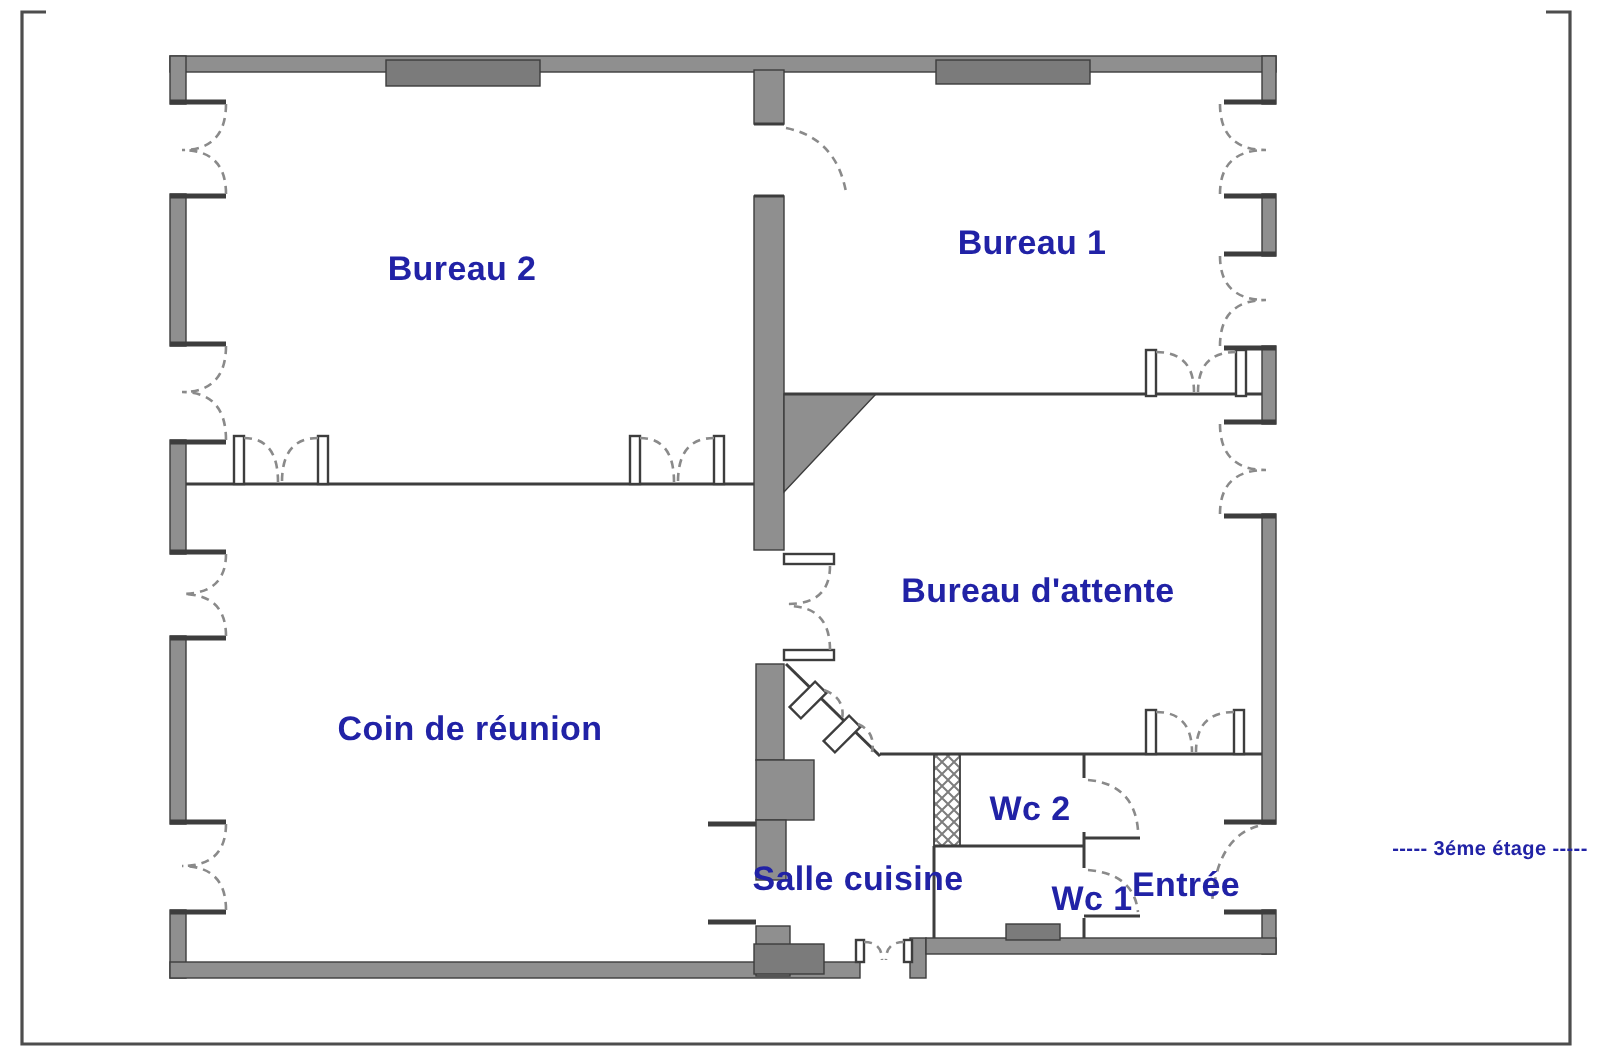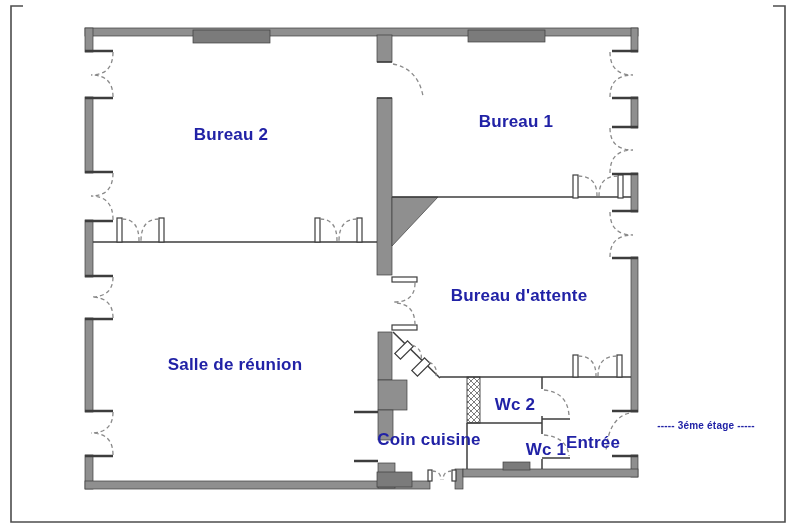--- a/index.html
+++ b/index.html
@@ -10,21 +10,21 @@
   .wall-dark{fill:var(--wall_dark);stroke:var(--line);stroke-width:.7;}
   .thin{stroke:var(--line);stroke-width:1.5;fill:none;}
   .cap{stroke:var(--line);stroke-width:2.6;fill:none;}
   .arc{stroke:var(--arc);stroke-width:1.3;fill:none;stroke-dasharray:4 3;}
   .jamb{fill:#ffffff;stroke:var(--line);stroke-width:1.2;}
   .frame{stroke:var(--frame);stroke-width:1.6;fill:none;}
   .hatchrect{fill:url(#hatch);stroke:var(--line);stroke-width:.9;}
   .plan-label{position:absolute;transform:translate(-50%,-50%);
       font-weight:bold;font-size:17px;letter-spacing:.2px;
       color:var(--label,#2122a6);white-space:nowrap;}
-  .plan-label.small{font-size:10px;}
+  .plan-label.small{font-size:10px;margin-left:39px;}
 </style>
 </head>
 <body>
 
 <div id="screen">
 
   <svg id="plan-svg" width="800" height="530" viewBox="0 0 800 530">
     <defs>
       <pattern id="hatch" width="6" height="6" patternUnits="userSpaceOnUse">
         <path d="M0,0 L6,6 M6,0 L0,6" stroke="#7d7d7d" stroke-width="1" fill="none"></path>
@@ -143,20 +143,20 @@
     <g>
       <rect class="jamb" x="-9" y="-4" width="18" height="8" transform="translate(404,350) rotate(-45)"></rect>
       <rect class="jamb" x="-9" y="-4" width="18" height="8" transform="translate(421,367) rotate(-45)"></rect>
       <path class="arc" d="M412,345 Q423,349 421,360 M429,362 Q438,366 436,376"></path>
     </g>
   </svg>
 
   <div class="plan-label" style="left:231px;top:135px">Bureau 2</div>
   <div class="plan-label" style="left:516px;top:122px">Bureau 1</div>
   <div class="plan-label" style="left:519px;top:296px">Bureau d'attente</div>
-  <div class="plan-label" style="left:235px;top:365px">Salle de réunion</div>
-  <div class="plan-label" style="left:429px;top:440px">Coin cuisine</div>
+  <div class="plan-label" style="left:235px;top:365px">Coin de réunion</div>
+  <div class="plan-label" style="left:429px;top:440px">Salle cuisine</div>
   <div class="plan-label" style="left:515px;top:405px">Wc 2</div>
   <div class="plan-label" style="left:546px;top:450px">Wc 1</div>
   <div class="plan-label" style="left:593px;top:443px">Entrée</div>
   <div class="plan-label small" style="left:706px;top:425px">-----  3éme étage  -----</div>
 
 </div>
 
 </body></html>

